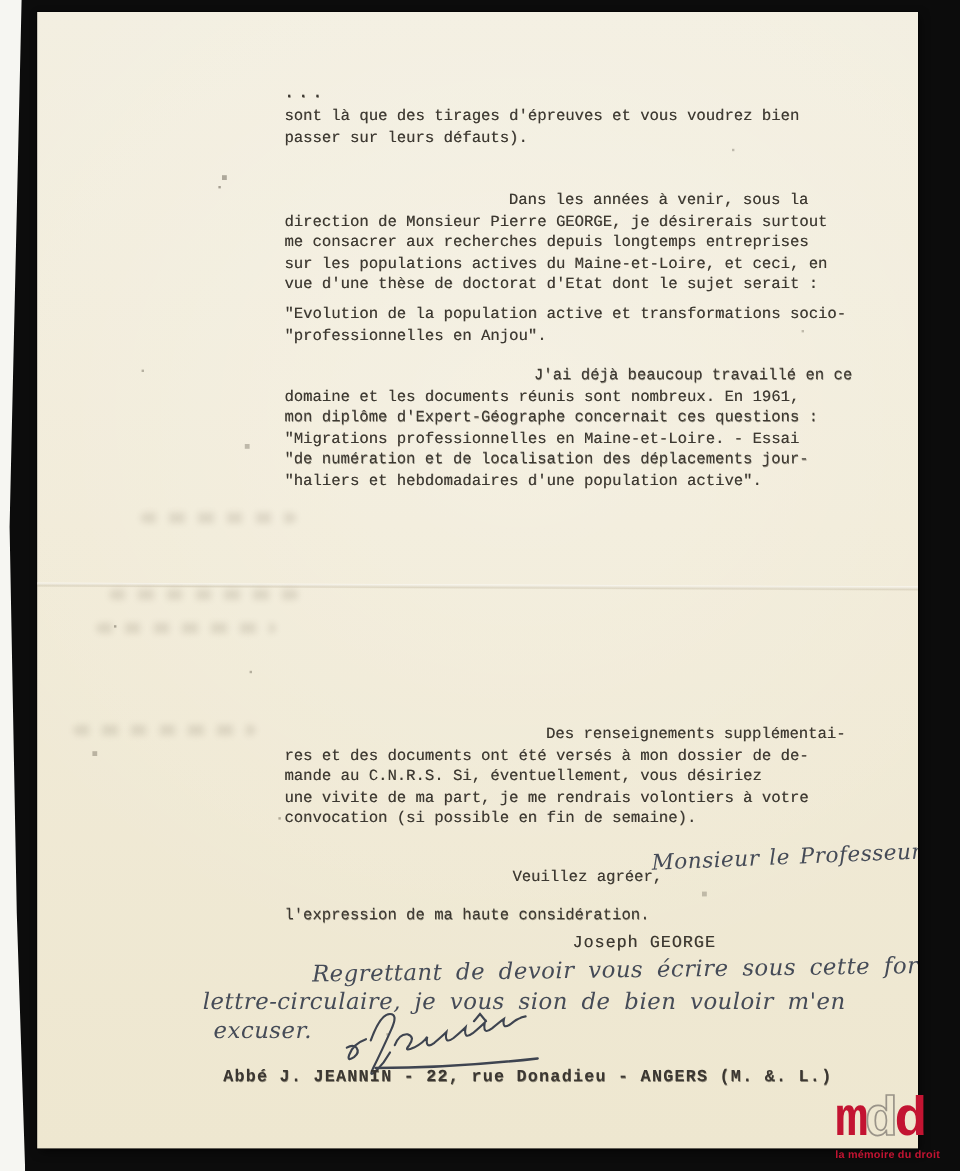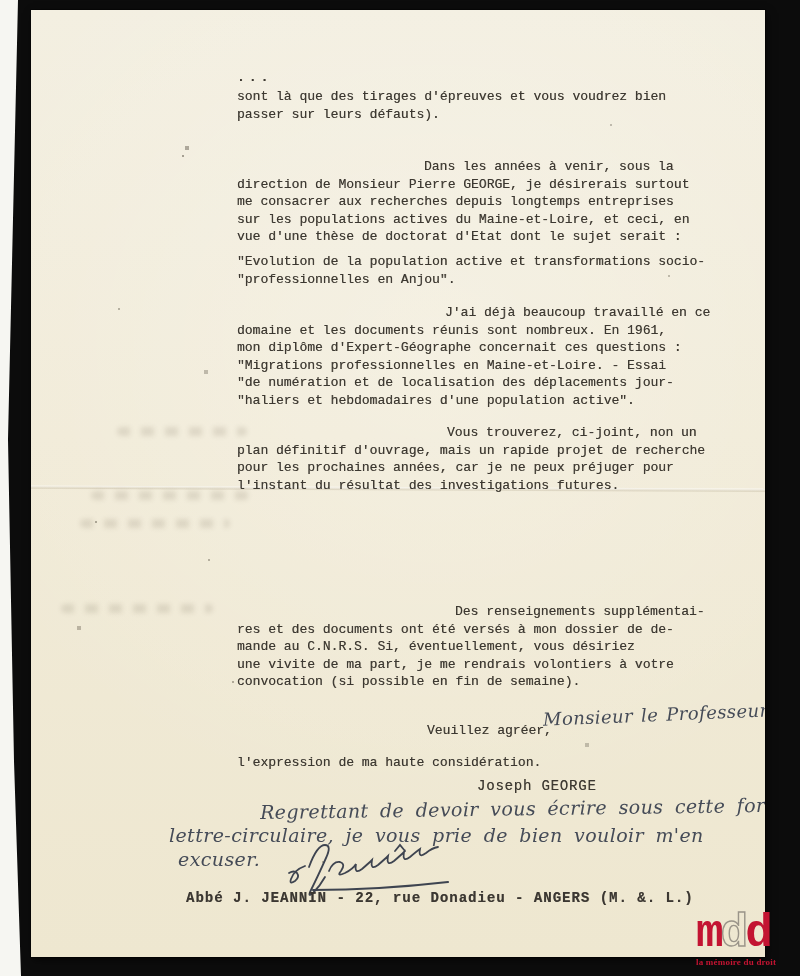--- a/index.html
+++ b/index.html
@@ -70,21 +70,21 @@
   .hw-n2{left:138px;top:814px;font-size:19px;}
   .hw-n3{left:147px;top:838px;font-size:19px;}
   .sig-svg{position:absolute;left:252px;top:833px;}
 
   
   .mdd{position:absolute;left:696px;top:912px;width:104px;text-align:left;z-index:5;}
   .mdd-logo{font-family:Liberation Mono, monospace;font-weight:bold;font-size:46px;
        line-height:44px;letter-spacing:-3px;}
   .mdd-logo .red{color:#c31432;}
   .mdd-logo .outline{color:transparent;-webkit-text-stroke:1.4px #9a9489;}
-  .mdd-tag{font-family:Liberation Serif, serif;font-size:9px;font-weight:bold;
+  .mdd-tag{font-family:Liberation Sans, sans-serif;font-size:9px;font-weight:bold;
        color:#c31432;letter-spacing:.2px;margin-top:1px;white-space:nowrap;}
 </style>
 </head>
 <body>
 
 <div class="stage">
   <div class="white-strip"></div>
 
   <div class="paper">
     <div class="crease"></div>
@@ -104,38 +104,34 @@
 sur les populations actives du Maine-et-Loire, et ceci, en
 vue d'une thèse de doctorat d'Etat dont le sujet serait :</p>
     <p class="typed para p3">"Evolution de la population active et transformations socio-
 "professionnelles en Anjou".</p>
     <p class="typed para p4">J'ai déjà beaucoup travaillé en ce
 domaine et les documents réunis sont nombreux. En 1961,
 mon diplôme d'Expert-Géographe concernait ces questions :
 "Migrations professionnelles en Maine-et-Loire. - Essai
 "de numération et de localisation des déplacements jour-
 "haliers et hebdomadaires d'une population active".</p>
-    <p class="typed para p5">Vous trouverez, ci-joint, non un
-plan définitif d'ouvrage, mais un rapide projet de recherche
-pour les prochaines années, car je ne peux préjuger pour
-l'instant du résultat des investigations futures.</p>
     <p class="typed para p7">Des renseignements supplémentai-
 res et des documents ont été versés à mon dossier de de-
 mande au C.N.R.S. Si, éventuellement, vous désiriez
 une vivite de ma part, je me rendrais volontiers à votre
 convocation (si possible en fin de semaine).</p>
     <p class="typed para p8">Veuillez agréer,
 l'expression de ma haute considération.</p>
 
     <div class="hw hw-salutation">Monsieur le Professeur,</div>
 
     <div class="typed sig-typed">Joseph GEORGE</div>
 
     <div class="hw hw-n1">Regrettant de devoir vous écrire sous cette forme de</div>
-    <div class="hw hw-n2">lettre-circulaire, je vous prie de bien vouloir m'en</div>
+    <div class="hw hw-n2">lettre-circulaire, je vous sion de bien vouloir m'en</div>
     <div class="hw hw-n3">excuser.</div>
 
     <svg class="sig-svg" width="218" height="54" viewBox="0 0 218 54" aria-label="J. Jeannin">
       <g fill="none" stroke="#3e4450" stroke-width="1.8" stroke-linecap="round">
         <path d="M6 30 q5 -3 8 0 q3 4 -2 8 q-6 4 -4 -2 q3 -9 14 -13"></path>
         <path d="M26 24 q8 -22 16 -22 q7 0 1 13 q-8 18 -15 32 q-4 8 2 3 q7 -7 12 -16"></path>
         <path d="M46 28 q4 -10 11 -9 q6 2 1 9 q-5 6 4 2 q8 -4 11 -9 q-2 11 6 5 q7 -6 10 -9 q-2 11 6 5 q7 -6 10 -9 q-2 11 6 5 q7 -6 10 -9 q-2 11 6 5 q7 -6 10 -8 q-2 10 6 4 q6 -5 12 -6"></path>
         <path d="M112 8 l5 -6 l5 6"></path>
         <path d="M30 47 q65 0 135 -8" stroke-width="2.1"></path>
       </g>

